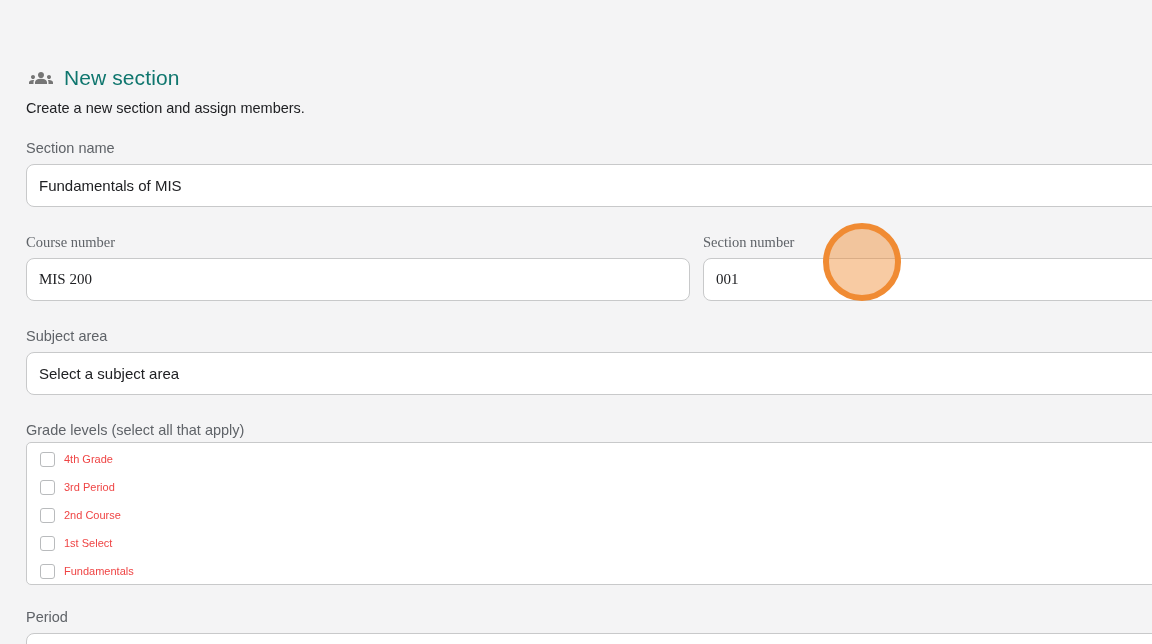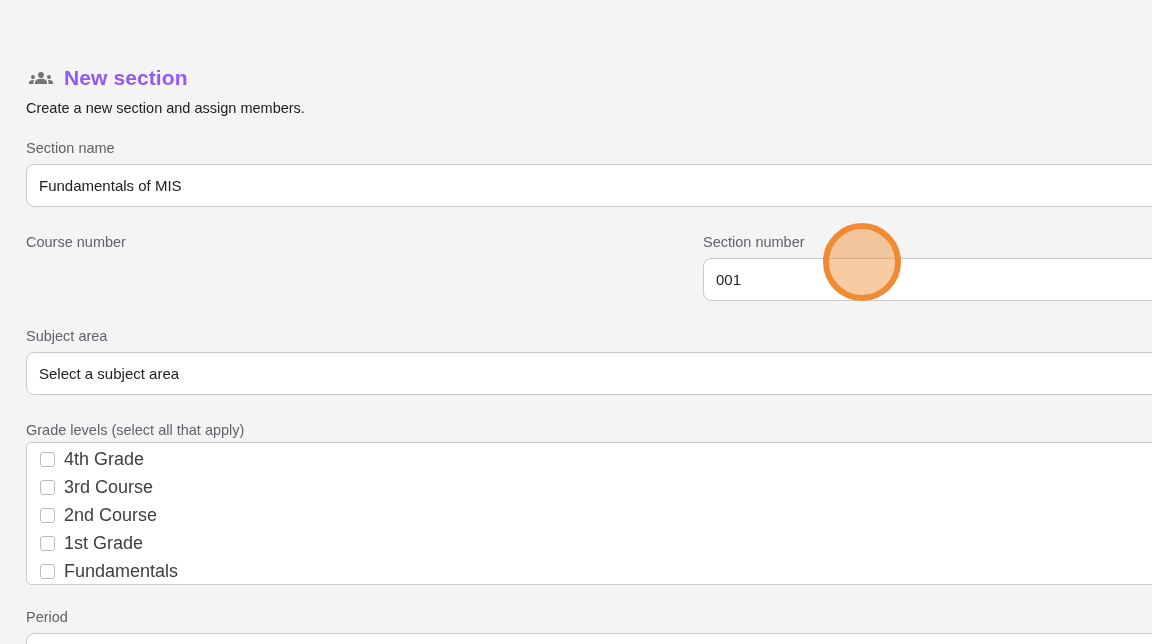--- a/index.html
+++ b/index.html
@@ -8,21 +8,21 @@
     background:#f4f4f5;
     font-family:"Liberation Sans","DejaVu Sans",sans-serif;
     color:#202124;
     position:relative;
   }
   .container { position:absolute; left:26px; top:64px; width:1341px; }
 
   .header-row { display:flex; align-items:center; gap:8px; height:28px; }
   .header-icon { width:30px; height:28px; display:flex; align-items:center; }
   .header-icon svg { width:30px; height:24px; fill:#757575; }
-  .page-title { font-size:21px; font-weight:700; color:#8b5cf6; letter-spacing:.1px; }
+  .page-title { font-size:21px; font-weight:400; color:#0f766e; letter-spacing:.1px; }
   .subtitle { margin-top:8px; font-size:14.5px; color:#202124; }
 
   .field { margin-top:24px; }
   .field + .field, .row + .field { margin-top:27px; }
   .field-label {
     display:block; font-size:14.5px; color:#5f6368;
     line-height:16px; margin-bottom:8px;
   }
   .text-input, .select-box {
     width:100%; height:43px;
@@ -31,21 +31,21 @@
     border-radius:8px;
     padding:0 12px;
     font-size:15px; color:#202124;
     font-family:inherit;
     outline:none;
     display:block;
   }
   .select-box { line-height:41px; cursor:default; }
 
   .row { display:flex; gap:13px; margin-top:27px; }
-  .col { flex:1 1 0; min-width:0; }
+  .col { flex:1 1 0; min-width:0;font-family:Liberation Serif, serif; }
 
   .grade-field { margin-top:27px; }
   .grade-field .field-label { margin-bottom:4px; }
   .check-group {
     width:100%; height:143px;
     background:#ffffff;
     border:1px solid #c8c9ca;
     border-radius:5px;
     padding:2px 0 0 13px;
     overflow:hidden;
@@ -53,21 +53,21 @@
   .check-row { display:flex; align-items:center; height:28px; cursor:default; }
   .checkbox {
     appearance:none; -webkit-appearance:none;
     width:15px; height:15px;
     border:1px solid #b9bbbd;
     border-radius:3px;
     background:#fff;
     margin:0 9px 0 0;
     flex:0 0 auto;
   }
-  .check-label { font-size:18px; color:#404040; }
+  .check-label { font-size:11px; color:#ef4444; }
 
   .click-indicator {
     position:absolute;
     left:823px; top:223px;
     width:78px; height:78px;
     border:6px solid #f08b33;
     border-radius:50%;
     background:rgba(240,139,51,0.45);
     pointer-events:none;
     z-index:5;
@@ -89,20 +89,21 @@
   <div class="subtitle">Create a new section and assign members.</div>
 
   <div class="field">
     <label class="field-label">Section name</label>
     <input class="text-input" type="text" value="Fundamentals of MIS" style="">
   </div>
 
   <div class="row">
     <div class="col">
       <label class="field-label">Course number</label>
+      <input class="text-input" type="text" value="MIS 200" style="">
     </div>
     <div class="col">
       <label class="field-label">Section number</label>
       <input class="text-input" type="text" value="001" style="">
     </div>
   </div>
 
   <div class="field">
     <label class="field-label">Subject area</label>
     <div class="select-box">Select a subject area</div>
@@ -110,29 +111,29 @@
 
   <div class="grade-field">
     <label class="field-label">Grade levels (select all that apply)</label>
     <div class="check-group">
       <label class="check-row">
         <input type="checkbox" class="checkbox" style="">
         <span class="check-label">4th Grade</span>
       </label>
       <label class="check-row">
         <input type="checkbox" class="checkbox" style="">
-        <span class="check-label">3rd Course</span>
+        <span class="check-label">3rd Period</span>
       </label>
       <label class="check-row">
         <input type="checkbox" class="checkbox" style="">
         <span class="check-label">2nd Course</span>
       </label>
       <label class="check-row">
         <input type="checkbox" class="checkbox" style="">
-        <span class="check-label">1st Grade</span>
+        <span class="check-label">1st Select</span>
       </label>
       <label class="check-row">
         <input type="checkbox" class="checkbox" style="">
         <span class="check-label">Fundamentals</span>
       </label>
     </div>
   </div>
 
   <div class="field">
     <label class="field-label">Period</label>

